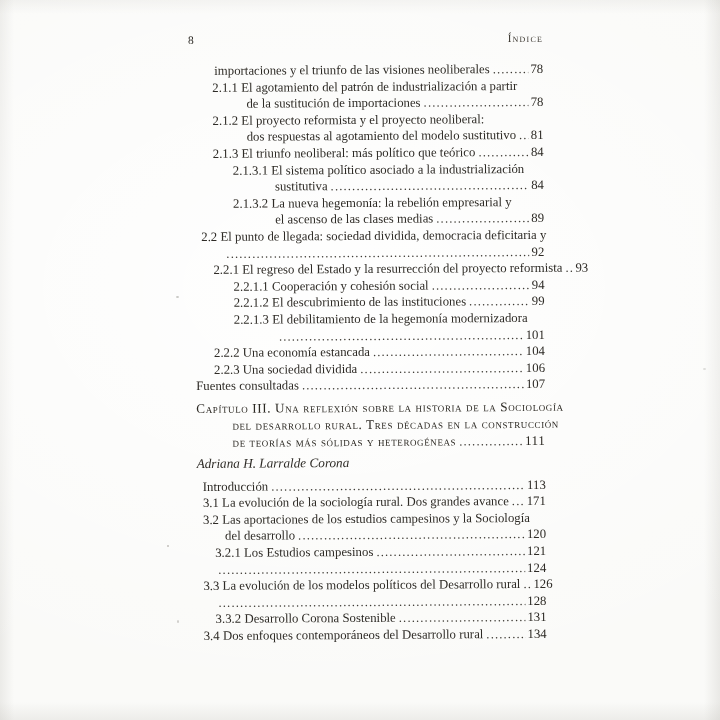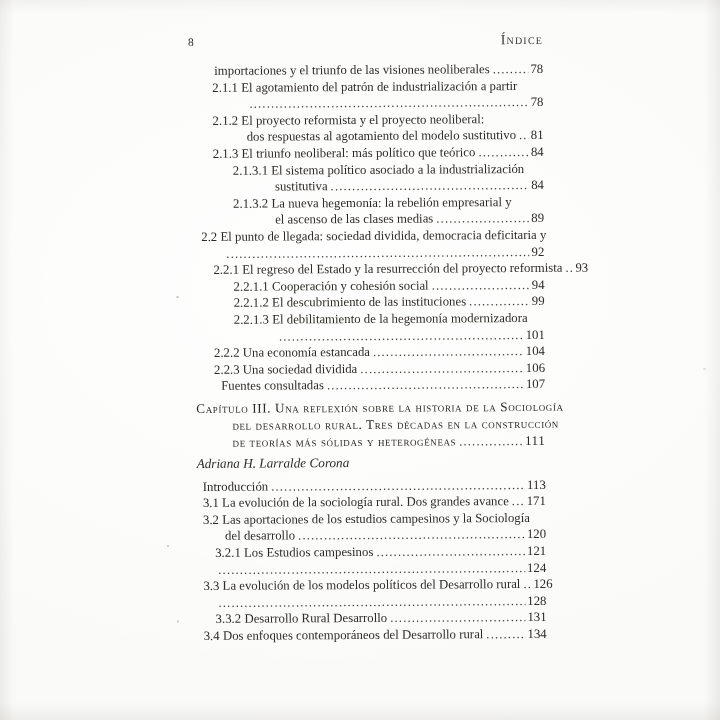--- a/index.html
+++ b/index.html
@@ -23,42 +23,42 @@
     position:absolute;inset:0;
     transform:rotate(-0.35deg);
     transform-origin:360px 360px;
   }
   .running-header{
     position:absolute;top:33px;left:190px;width:355px;
     display:flex;justify-content:space-between;align-items:baseline;
   }
   .folio{font-size:11.5px;letter-spacing:.5px;}
   .running-head{
-    font-size:14px;font-variant:small-caps;letter-spacing:1.2px;color:#3a362f;
+    font-size:11px;font-variant:small-caps;letter-spacing:1.2px;color:#3a362f;
   }
   .toc{
     position:absolute;left:196px;top:62px;width:349px;
   }
   .toc-line{
     display:flex;align-items:baseline;
     font-size:12.8px;line-height:16.6px;white-space:nowrap;
   }
   .tt{white-space:nowrap;}
   .leader{
     flex:1 1 auto;overflow:hidden;white-space:nowrap;
     margin:0 2px 0 3px;min-width:8px;
     color:#3d3a34;
   }
   .leader::after{
     content:"...................................................................................................................................................................................";
     letter-spacing:1.1px;font-size:12.8px;
   }
   .pg{flex:0 0 auto;text-align:center;}
   
-  .ind-l0 .tt{padding-left:0;margin-left:25px;}
+  .ind-l0 .tt{padding-left:0;}
   .ind-l0{padding-left:0;}
   .ind-l1{padding-left:6px;}
   .ind-l2{padding-left:18px;}
   .ind-l3{padding-left:38px;}
   .ind-c1{padding-left:20px;}
   .ind-c1b{padding-left:28px;}
   .ind-c2{padding-left:52px;}
   .ind-c3{padding-left:80px;}
   .ind-h0{padding-left:0;}
   .ind-h2{padding-left:36px;}
@@ -95,20 +95,21 @@
       <div id="toc-part1">
           <div class="toc-line ind-c1">
             <span class="tt">importaciones y el triunfo de las visiones neoliberales</span>
             <span class="leader"></span>
             <span class="pg">78</span>
           </div>
           <div class="toc-line ind-l2">
             <span class="tt">2.1.1 El agotamiento del patrón de industrialización a partir</span>
           </div>
           <div class="toc-line ind-c2">
+            <span class="tt">de la sustitución de importaciones</span>
             <span class="leader"></span>
             <span class="pg">78</span>
           </div>
           <div class="toc-line ind-l2">
             <span class="tt">2.1.2 El proyecto reformista y el proyecto neoliberal:</span>
           </div>
           <div class="toc-line ind-c2">
             <span class="tt">dos respuestas al agotamiento del modelo sustitutivo</span>
             <span class="leader"></span>
             <span class="pg">81</span>
@@ -224,21 +225,21 @@
           <div class="toc-line ind-l1">
             <span class="tt">3.3 La evolución de los modelos políticos del Desarrollo rural</span>
             <span class="leader"></span>
             <span class="pg">126</span>
           </div>
           <div class="toc-line ind-l2">
             <span class="leader"></span>
             <span class="pg">128</span>
           </div>
           <div class="toc-line ind-l2">
-            <span class="tt">3.3.2 Desarrollo Rural Desarrollo</span>
+            <span class="tt">3.3.2 Desarrollo Corona Sostenible</span>
             <span class="leader"></span>
             <span class="pg">131</span>
           </div>
           <div class="toc-line ind-l1">
             <span class="tt">3.4 Dos enfoques contemporáneos del Desarrollo rural</span>
             <span class="leader"></span>
             <span class="pg">134</span>
           </div>
         </div>
     </div>

